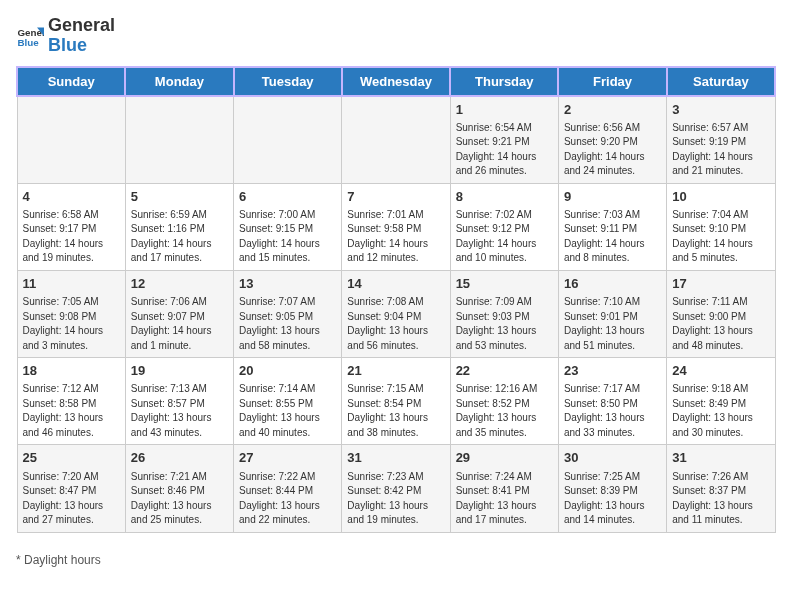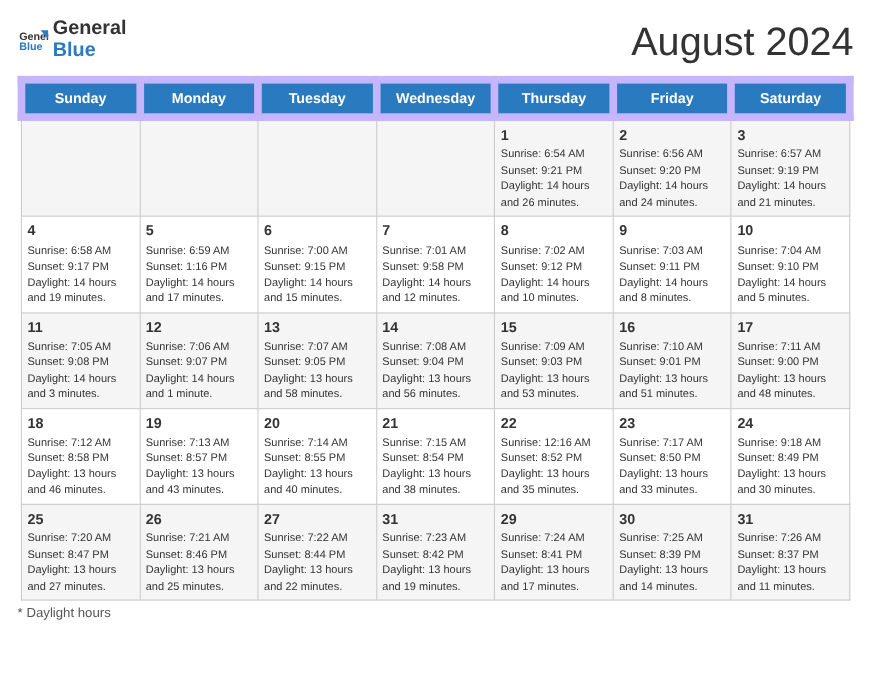--- a/index.html
+++ b/index.html
@@ -55,21 +55,21 @@
       border-collapse: collapse;
       font-size: 11px;
     }
     thead tr th {
       background-color: #2a7abf;
       color: #fff;
       text-align: center;
       padding: 6px 4px;
       font-size: 13px;
       font-weight: bold;
-      border: 7px solid #c4b5fd;
+      border: 2px solid #c4b5fd;
     }
     tbody tr td {
       border: 1px solid #ccc;
       vertical-align: top;
       padding: 4px 5px;
       width: 108px;
       min-height: 70px;
       color: #333;
       line-height: 1.4;
     }
@@ -88,21 +88,21 @@
     }
     .day-info {
       font-size: 10px;
       color: #333;
       line-height: 1.45;
     }
     .empty-cell {
       background-color: inherit;
     }
     .footer-note {
-      margin-top: 4px;
+      margin-top: 20px;
       font-size: 12px;
       color: #555;
       text-align: left;
     }
   </style>
 </head>
 <body>
 
 <div class="header-area">
   <div class="logo">
@@ -110,21 +110,20 @@
       <text x="2" y="20" font-size="14" font-weight="bold" fill="#333">General</text>
       <text x="2" y="34" font-size="14" font-weight="bold" fill="#2a7abf">Blue</text>
       <polygon points="30,8 40,8 40,20" fill="#2a7abf"></polygon>
     </svg>
     <div style="display:flex;flex-direction:column;line-height:1.1;">
       <span class="logo-text-general">General</span>
       <span class="logo-text-blue">Blue</span>
     </div>
   </div>
   <div class="title-area">
-    <div class="main-title">August 2024</div>
   </div>
 </div>
 
 <table>
   <thead>
     <tr>
     <th>Sunday</th>
         <th>Monday</th>
         <th>Tuesday</th>
         <th>Wednesday</th>

